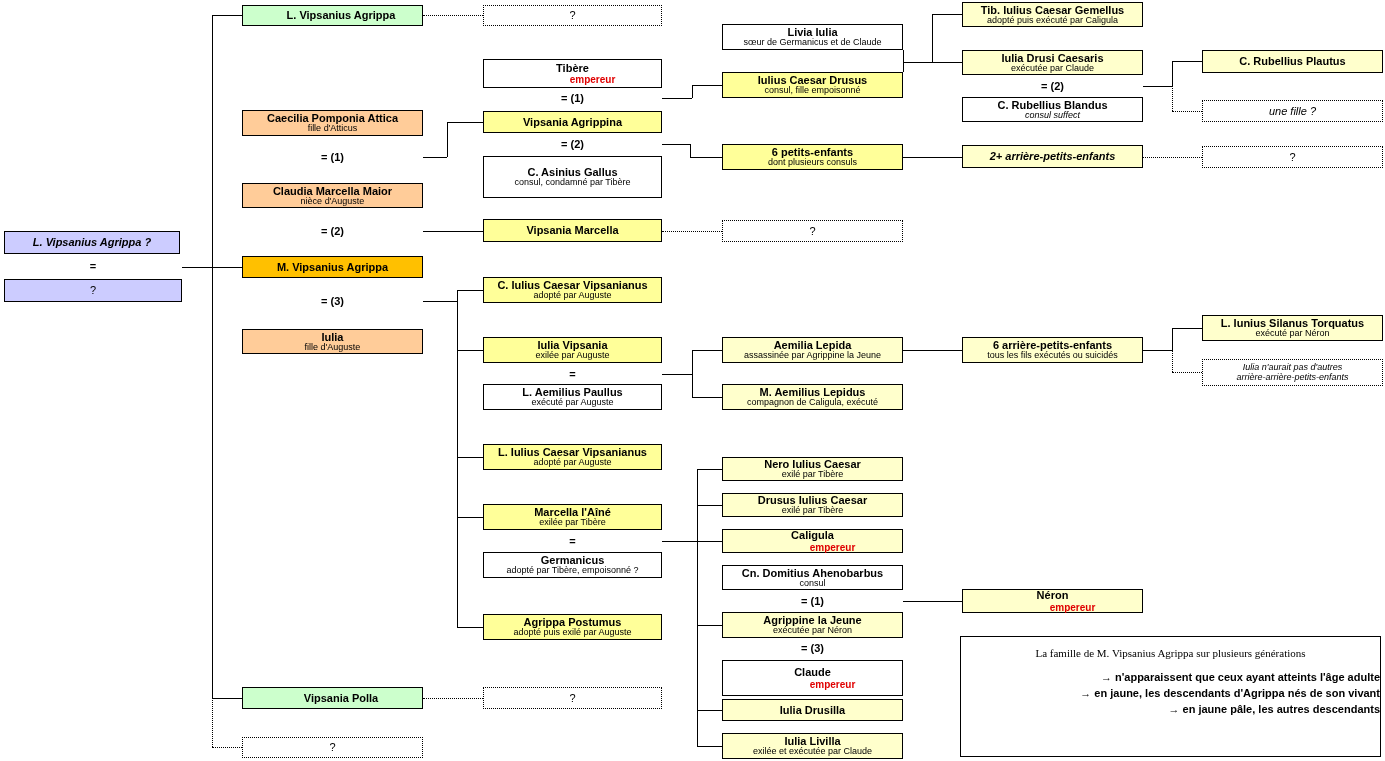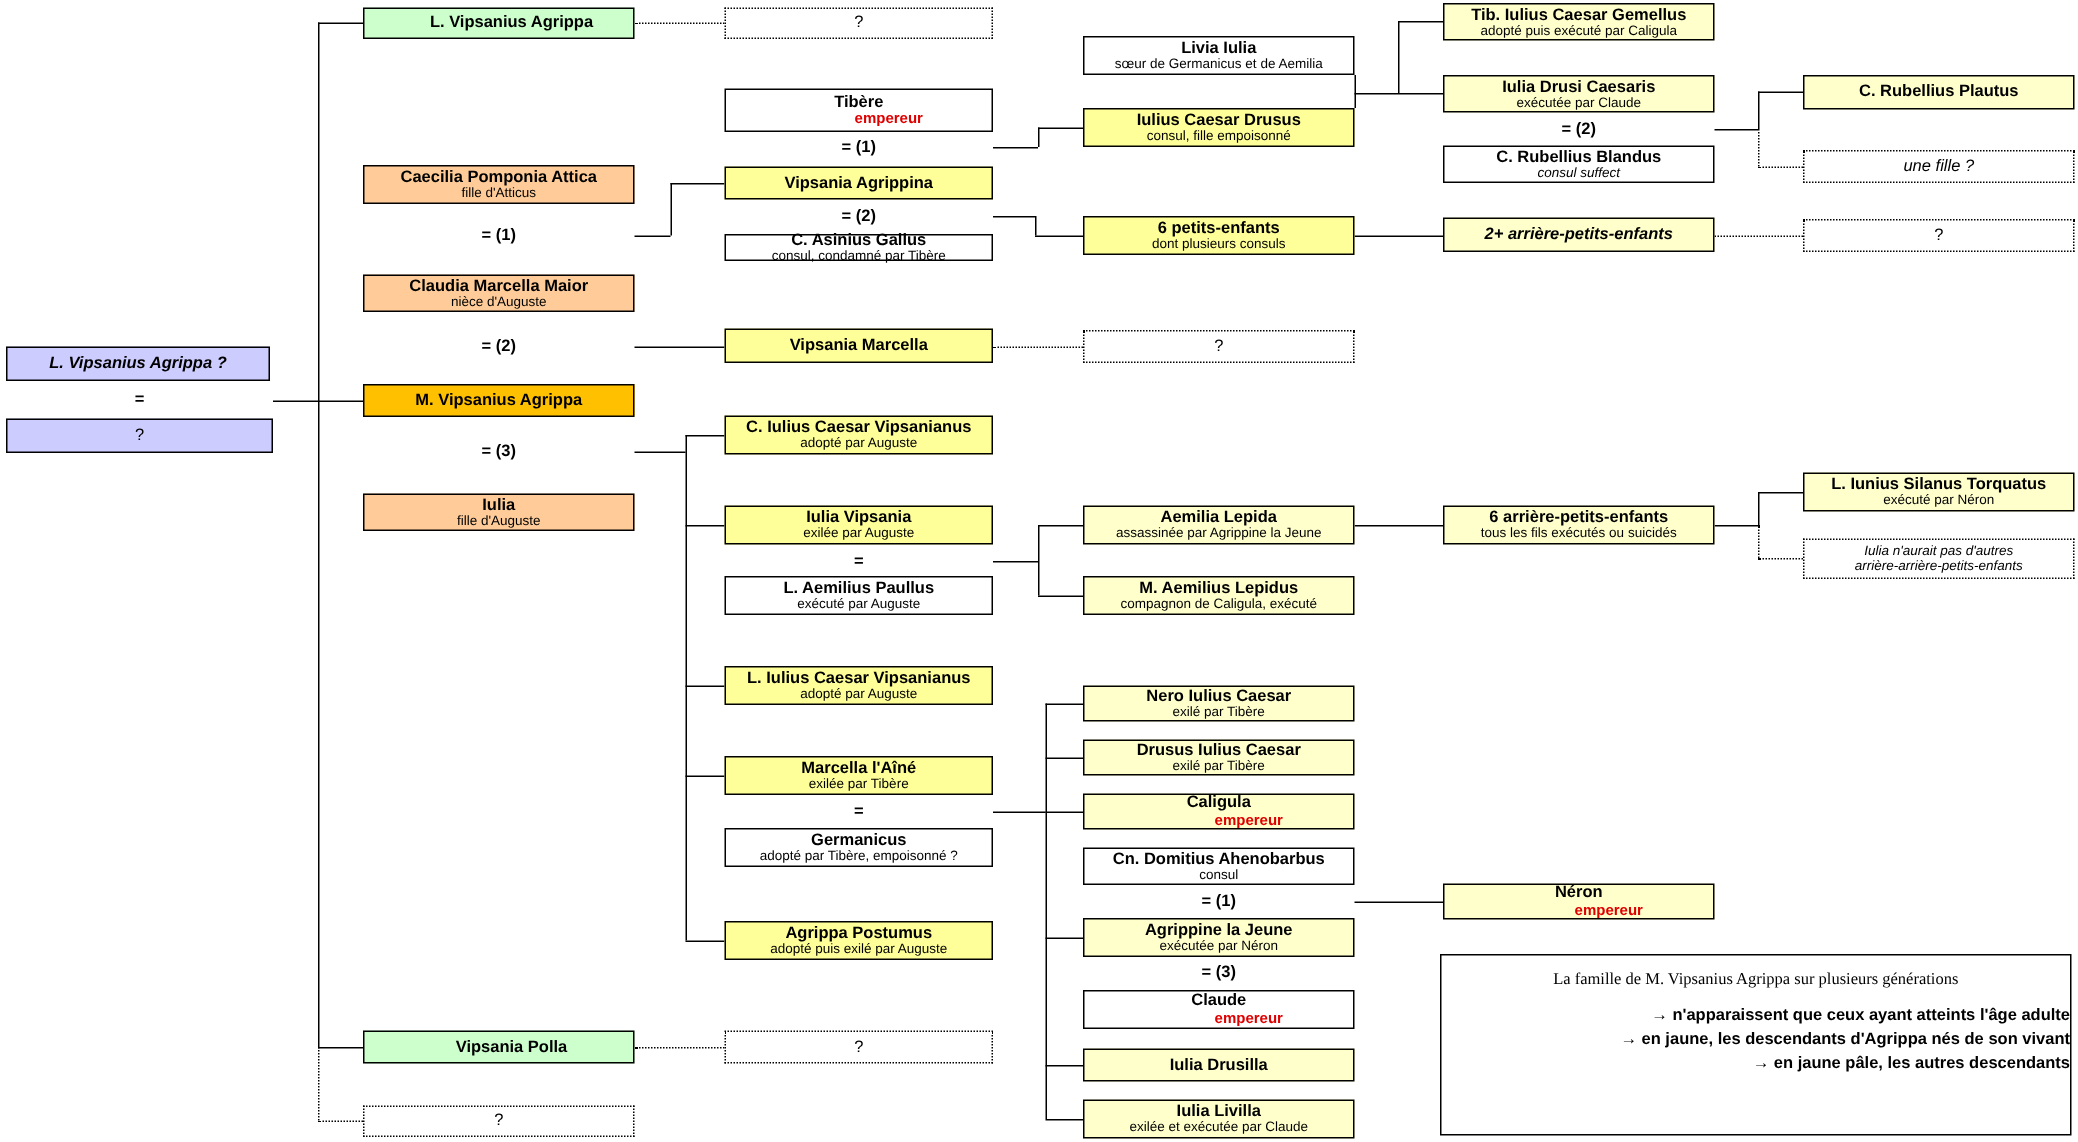--- a/index.html
+++ b/index.html
@@ -47,42 +47,42 @@
   #n-lva{left:242px;top:5px;width:181px;height:21px}
   #n-q-lva{left:483px;top:5px;width:179px;height:21px}
   #n-caecilia{left:242px;top:110px;width:181px;height:26px}
   #n-marcella-maior{left:242px;top:183px;width:181px;height:25px}
   #n-mva{left:242px;top:256px;width:181px;height:22px}
   #n-iulia{left:242px;top:329px;width:181px;height:25px}
   #n-polla{left:242px;top:687px;width:181px;height:22px}
   #n-q-bottom{left:242px;top:737px;width:181px;height:21px}
   #n-tibere{left:483px;top:59px;width:179px;height:29px}
   #n-vipsania-agrippina{left:483px;top:111px;width:179px;height:22px}
-  #n-gallus{left:483px;top:156px;width:179px;height:18px}
+  #n-gallus{left:483px;top:156px;width:179px;height:42px}
   #n-vipsania-marcella{left:483px;top:219px;width:179px;height:23px}
   #n-c-iulius{left:483px;top:277px;width:179px;height:26px}
   #n-iulia-vipsania{left:483px;top:337px;width:179px;height:26px}
   #n-paullus{left:483px;top:384px;width:179px;height:26px}
   #n-l-iulius{left:483px;top:444px;width:179px;height:26px}
   #n-agrippine-ainee{left:483px;top:504px;width:179px;height:26px}
   #n-germanicus{left:483px;top:552px;width:179px;height:26px}
   #n-postumus{left:483px;top:614px;width:179px;height:26px}
   #n-q-polla{left:483px;top:687px;width:179px;height:22px}
   #n-livia-iulia{left:722px;top:24px;width:181px;height:26px}
   #n-drusus-ic{left:722px;top:72px;width:181px;height:26px}
   #n-six-pe{left:722px;top:144px;width:181px;height:26px}
   #n-q-marcella{left:722px;top:220px;width:181px;height:22px}
   #n-aemilia{left:722px;top:337px;width:181px;height:26px}
   #n-m-lepidus{left:722px;top:384px;width:181px;height:26px}
   #n-nero-ic{left:722px;top:457px;width:181px;height:24px}
   #n-drusus2-ic{left:722px;top:493px;width:181px;height:24px}
   #n-caligula{left:722px;top:529px;width:181px;height:24px}
   #n-ahenobarbus{left:722px;top:565px;width:181px;height:25px}
   #n-agrippine-jeune{left:722px;top:612px;width:181px;height:26px}
-  #n-claude{left:722px;top:660px;width:181px;height:26px}
+  #n-claude{left:722px;top:660px;width:181px;height:36px}
   #n-drusilla{left:722px;top:699px;width:181px;height:22px}
   #n-livilla{left:722px;top:733px;width:181px;height:26px}
   #n-gemellus{left:962px;top:2px;width:181px;height:25px}
   #n-iulia-drusi{left:962px;top:50px;width:181px;height:25px}
   #n-blandus{left:962px;top:97px;width:181px;height:25px}
   #n-2plus{left:962px;top:145px;width:181px;height:23px}
   #n-six-ape{left:962px;top:337px;width:181px;height:26px}
   #n-neron{left:962px;top:589px;width:181px;height:24px}
   #n-plautus{left:1202px;top:50px;width:181px;height:23px}
   #n-une-fille{left:1202px;top:100px;width:181px;height:22px}
@@ -245,21 +245,21 @@
       </div>
       <div class="node yellow" id="n-postumus">
         <div class="l1">Agrippa Postumus</div>
         <div class="l2">adopté puis exilé par Auguste</div>
       </div>
       <div class="node dotted plain" id="n-q-polla">
         <div class="l1">?</div>
       </div>
       <div class="node " id="n-livia-iulia">
         <div class="l1">Livia Iulia</div>
-        <div class="l2">sœur de Germanicus et de Aemilia</div>
+        <div class="l2">sœur de Germanicus et de Claude</div>
       </div>
       <div class="node yellow" id="n-drusus-ic">
         <div class="l1">Iulius Caesar Drusus</div>
         <div class="l2">consul, fille empoisonné</div>
       </div>
       <div class="node yellow" id="n-six-pe">
         <div class="l1">6 petits-enfants</div>
         <div class="l2">dont plusieurs consuls</div>
       </div>
       <div class="node dotted plain" id="n-q-marcella">

